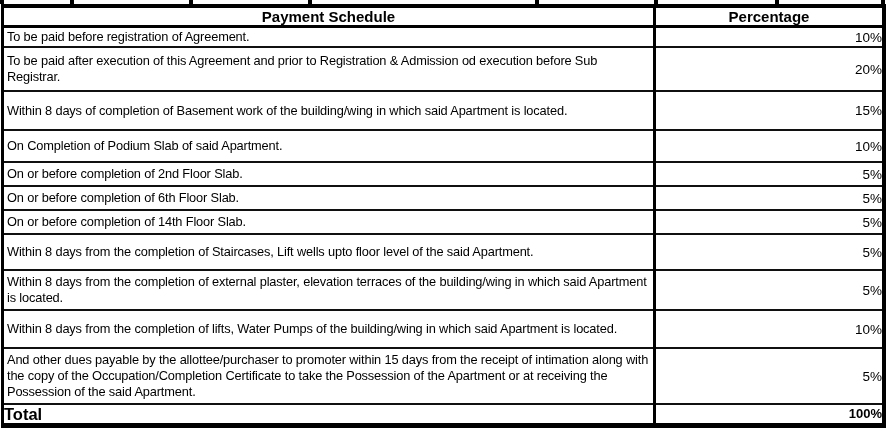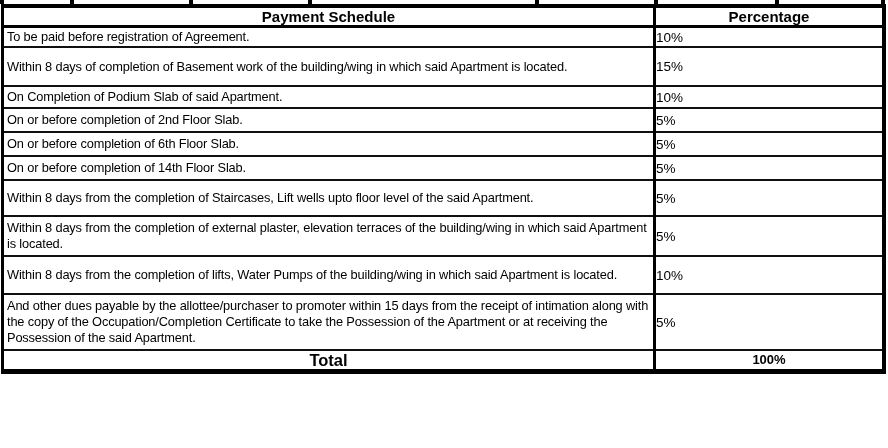--- a/index.html
+++ b/index.html
@@ -57,41 +57,40 @@
   }
   td.desc {
     font-size: 12.8px;
     letter-spacing: -0.15px;
     line-height: 16px;
     text-align: left;
     padding: 1px 4px 1px 3px;
   }
   td.pct {
     font-size: 13.5px;
-    text-align: left;
+    text-align: right;
   }
   tr.total-row td {
     font-weight: bold;
-    text-align: center;
     border-top: 2px solid #000000;
   }
   tr.total-row td.desc {
     font-size: 16.5px;
     letter-spacing: 0;
     padding: 0;
   }
   tr.total-row td.pct {
     font-size: 13px;
   }
   
   .rh-head  { height: 20px; }
   .rh-r0  { height: 20px; }
   .rh-r1  { height: 44px; }
   .rh-r2  { height: 39px; }
-  .rh-r3  { height: 22px; margin-top: 28px; }
+  .rh-r3  { height: 32px; margin-top: 28px; }
   .rh-r4  { height: 24px; }
   .rh-r5  { height: 24px; }
   .rh-r6  { height: 24px; }
   .rh-r7  { height: 26px; }
   .rh-r8  { height: 36px; margin-left: 29px; }
   .rh-r9  { height: 40px; }
   .rh-r10 { height: 38px; }
   .rh-r11 { height: 56px; }
   .rh-total { height: 21px; }
 </style>
@@ -119,20 +118,24 @@
     <thead>
       <tr class="rh-head">
         <th class="desc">Payment Schedule</th>
         <th class="pct">Percentage</th>
       </tr>
     </thead>
     <tbody>
       <tr class="rh-r0">
         <td class="desc">To be paid before registration of Agreement.</td>
         <td class="pct">10%</td>
+      </tr>
+      <tr class="rh-r1">
+        <td class="desc">To be paid after execution of this Agreement and prior to Registration &amp; Admission od execution before Sub Registrar.</td>
+        <td class="pct">20%</td>
       </tr>
       <tr class="rh-r2">
         <td class="desc">Within 8 days of completion of Basement work of the building/wing in which said Apartment is located.</td>
         <td class="pct">15%</td>
       </tr>
       <tr class="rh-r3">
         <td class="desc">On Completion of Podium Slab of said Apartment.</td>
         <td class="pct">10%</td>
       </tr>
       <tr class="rh-r4">

